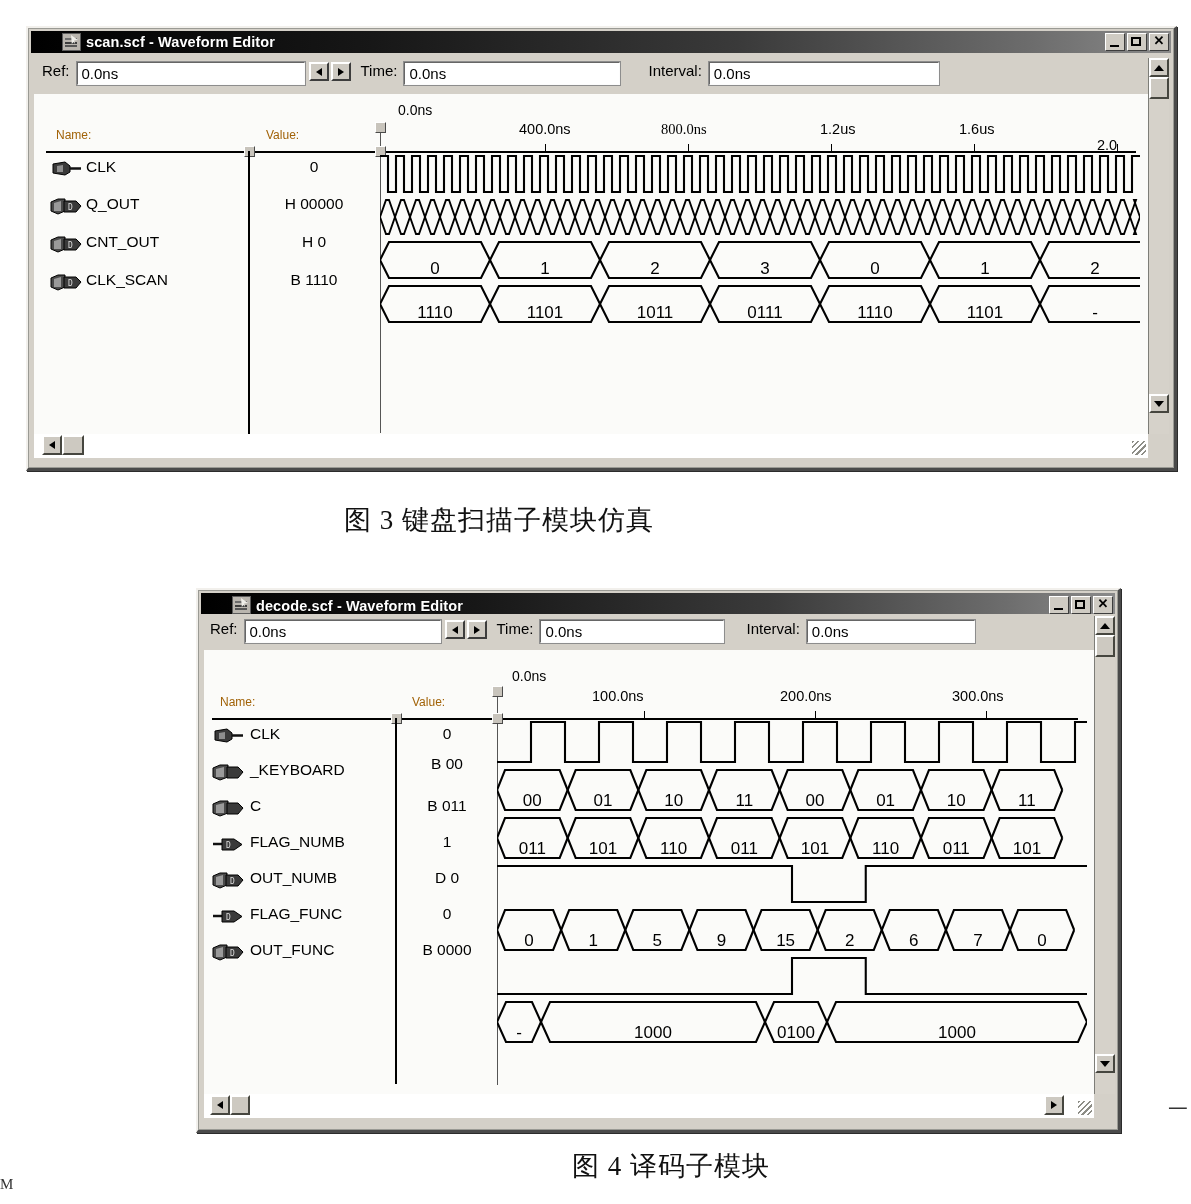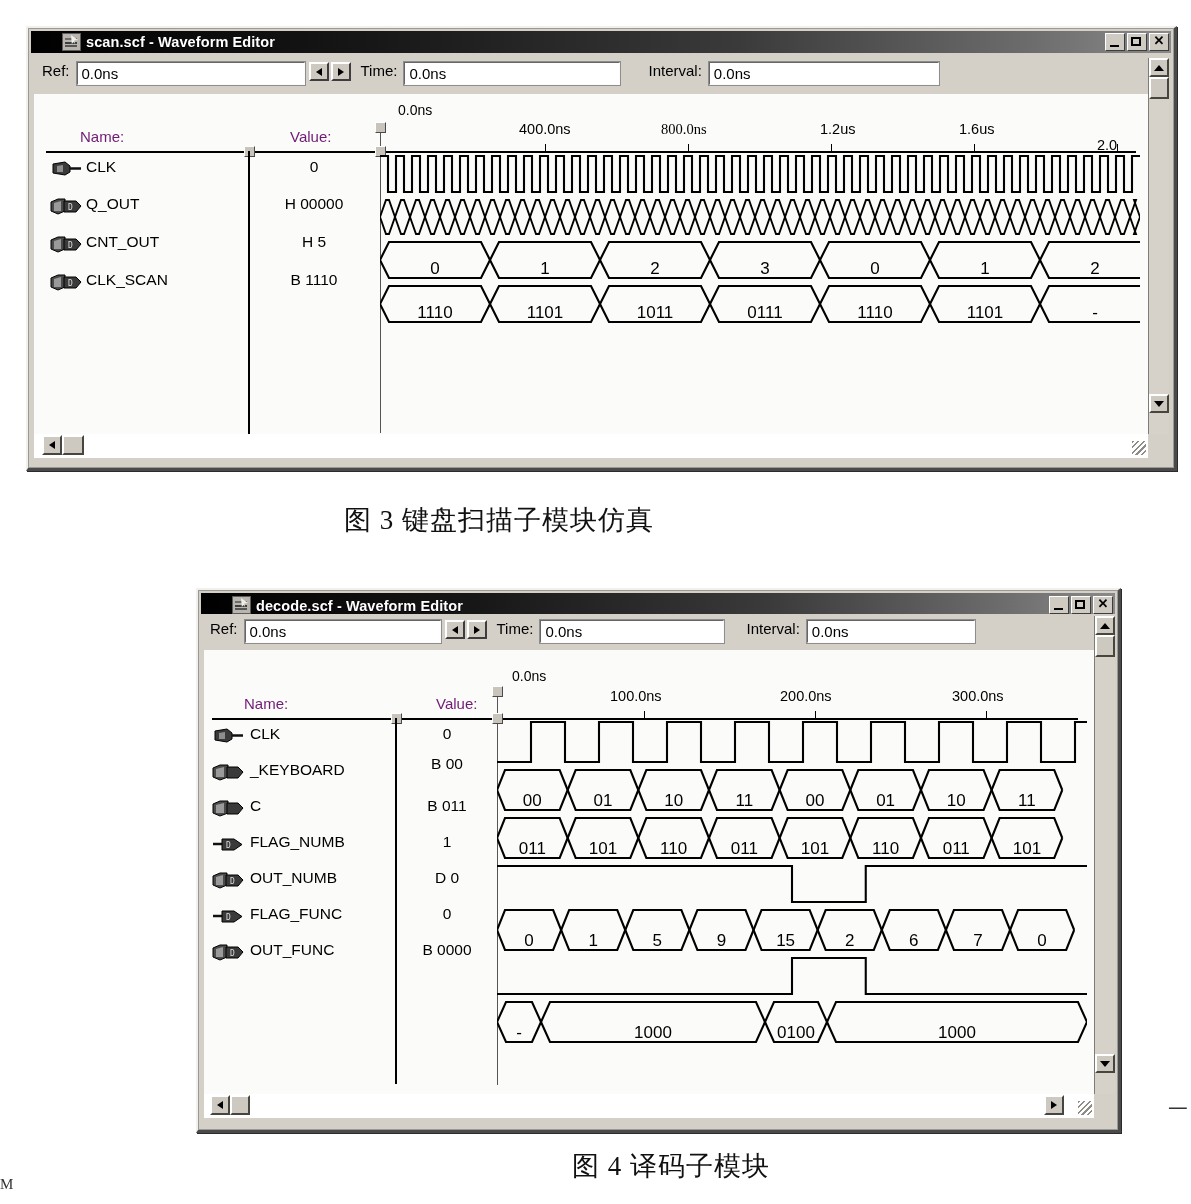--- a/index.html
+++ b/index.html
@@ -46,21 +46,21 @@
   .arrowpair{display:flex;gap:2px;margin:0 10px 0 4px;}
   .abtn{width:20px;height:19px;background:#cdc9c1;
         border-top:2px solid #ffffff;border-left:2px solid #ffffff;
         border-right:2px solid #3d3d3d;border-bottom:2px solid #3d3d3d;
         display:flex;align-items:center;justify-content:center;box-sizing:border-box;}
   .tri-l{width:0;height:0;border-top:4px solid transparent;border-bottom:4px solid transparent;border-right:6px solid #000;}
   .tri-r{width:0;height:0;border-top:4px solid transparent;border-bottom:4px solid transparent;border-left:6px solid #000;}
 
   
   .client{position:absolute;background:#fbfbf9;overflow:hidden;}
-  .col-hdr{position:absolute;font-size:15px;color:#701a75;margin-left:24px;}
+  .col-hdr{position:absolute;font-size:12px;color:#a16207;}
   .hsep{position:absolute;height:2px;background:#000;}
   .vsep{position:absolute;width:2px;background:#000;}
   .handle{position:absolute;width:11px;height:11px;background:#c8c4bc;
      border-top:1.5px solid #fff;border-left:1.5px solid #fff;
      border-right:1.5px solid #4a4a4a;border-bottom:1.5px solid #4a4a4a;box-sizing:border-box;}
   .cursor-line{position:absolute;width:1px;background:#555;}
   .cur-label{position:absolute;font-size:14px;color:#000;white-space:nowrap;}
   .tick-lbl{position:absolute;font-size:14.5px;color:#000;white-space:nowrap;}
   .tick{position:absolute;width:1px;height:7px;background:#000;}
   .sig-name{position:absolute;font-size:15.5px;color:#000;white-space:nowrap;}
@@ -174,21 +174,21 @@
 
     <span class="ico" style="left:16px;top:142px;">
       <svg width="34" height="17" viewBox="0 0 34 17">
         <path d="M1 4 L8 1 L15 1 L15 13 L8 16 L1 13 Z" fill="#4a4a4a" stroke="#000"></path>
         <path d="M4 5 L11 3 L11 13 L4 13 Z" fill="#9a9a9a"></path>
         <path d="M14 3 L26 3 L31 8 L26 14 L14 14 Z" fill="#3a3a3a" stroke="#000"></path>
         <text x="18" y="12" font-size="8" fill="#ddd" font-family="monospace">D</text>
       </svg>
     </span>
     <span class="sig-name" style="left:52px;top:139px;">CNT_OUT</span>
-    <span class="sig-val" style="left:218px;top:139px;width:124px;">H 5</span>
+    <span class="sig-val" style="left:218px;top:139px;width:124px;">H 0</span>
 
     <span class="ico" style="left:16px;top:180px;">
       <svg width="34" height="17" viewBox="0 0 34 17">
         <path d="M1 4 L8 1 L15 1 L15 13 L8 16 L1 13 Z" fill="#4a4a4a" stroke="#000"></path>
         <path d="M4 5 L11 3 L11 13 L4 13 Z" fill="#9a9a9a"></path>
         <path d="M14 3 L26 3 L31 8 L26 14 L14 14 Z" fill="#3a3a3a" stroke="#000"></path>
         <text x="18" y="12" font-size="8" fill="#ddd" font-family="monospace">D</text>
       </svg>
     </span>
     <span class="sig-name" style="left:52px;top:177px;">CLK_SCAN</span>
@@ -419,21 +419,21 @@
 
     <span class="cur-label" style="left:308px;top:18px;">0.0ns</span>
     <span class="handle" style="left:288px;top:36px;"></span>
     <span class="cursor-line" style="left:293px;top:47px;height:388px;"></span>
 
     <span class="hsep" style="left:8px;top:68px;width:866px;"></span>
     <span class="handle" style="left:187px;top:63px;"></span>
     <span class="handle" style="left:288px;top:63px;"></span>
     <span class="vsep" style="left:191px;top:68px;height:366px;"></span>
 
-    <span class="tick-lbl" style="left:406px;top:38px;">100.0ns</span>
+    <span class="tick-lbl" style="left:388px;top:38px;">100.0ns</span>
     <span class="tick-lbl" style="left:576px;top:38px;">200.0ns</span>
     <span class="tick-lbl" style="left:748px;top:38px;">300.0ns</span>
     <span class="tick" style="left:440px;top:61px;"></span>
     <span class="tick" style="left:611px;top:61px;"></span>
     <span class="tick" style="left:782px;top:61px;"></span>
 
     <span class="ico" style="left:10px;top:78px;">
       <svg width="30" height="15" viewBox="0 0 30 15">
         <path d="M1 3 L13 1 L18 5 L18 11 L13 14 L1 12 Z" fill="#3a3a3a" stroke="#000"></path>
         <path d="M5 5 L11 4 L11 11 L5 11 Z" fill="#8e8e8e"></path>

